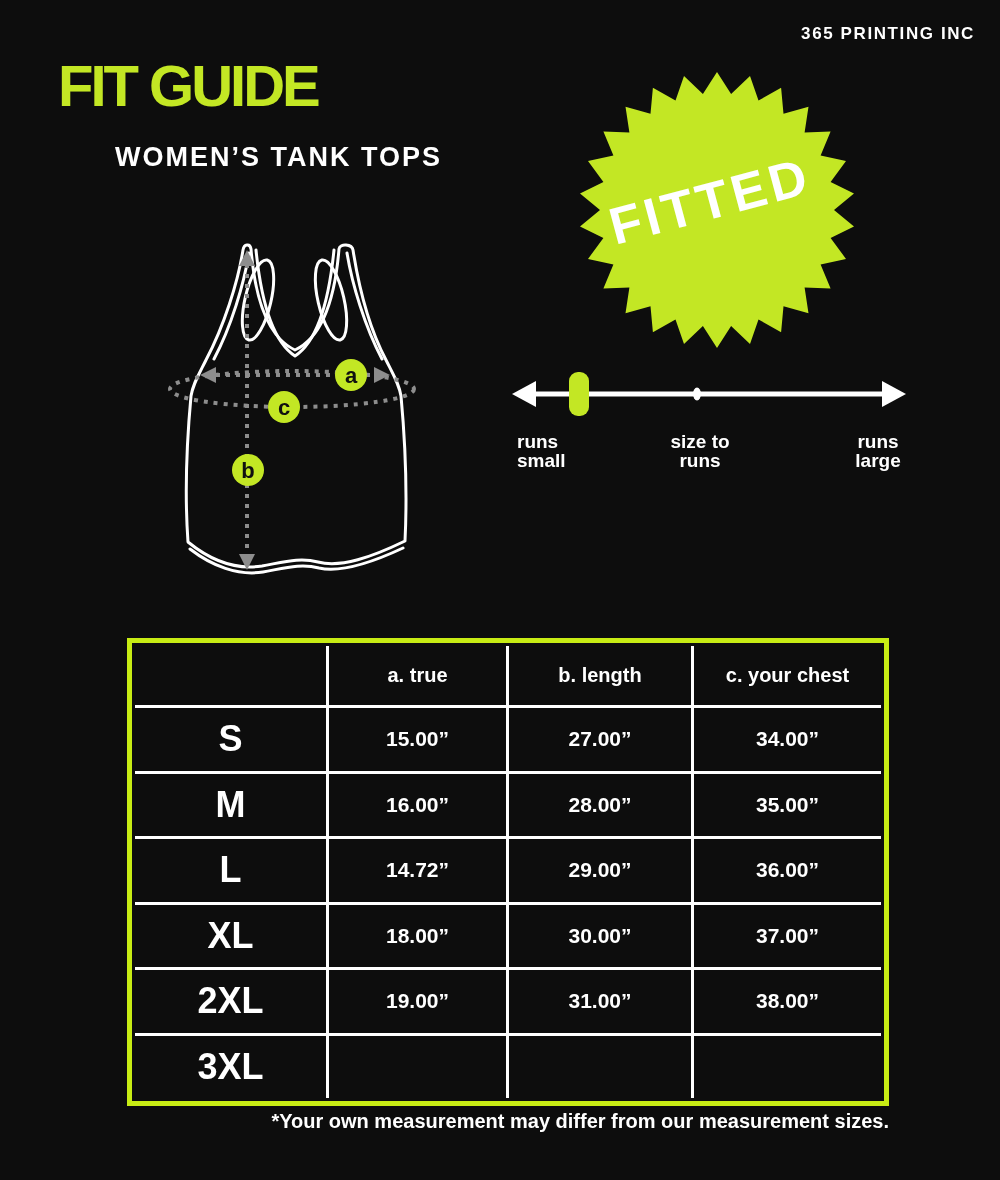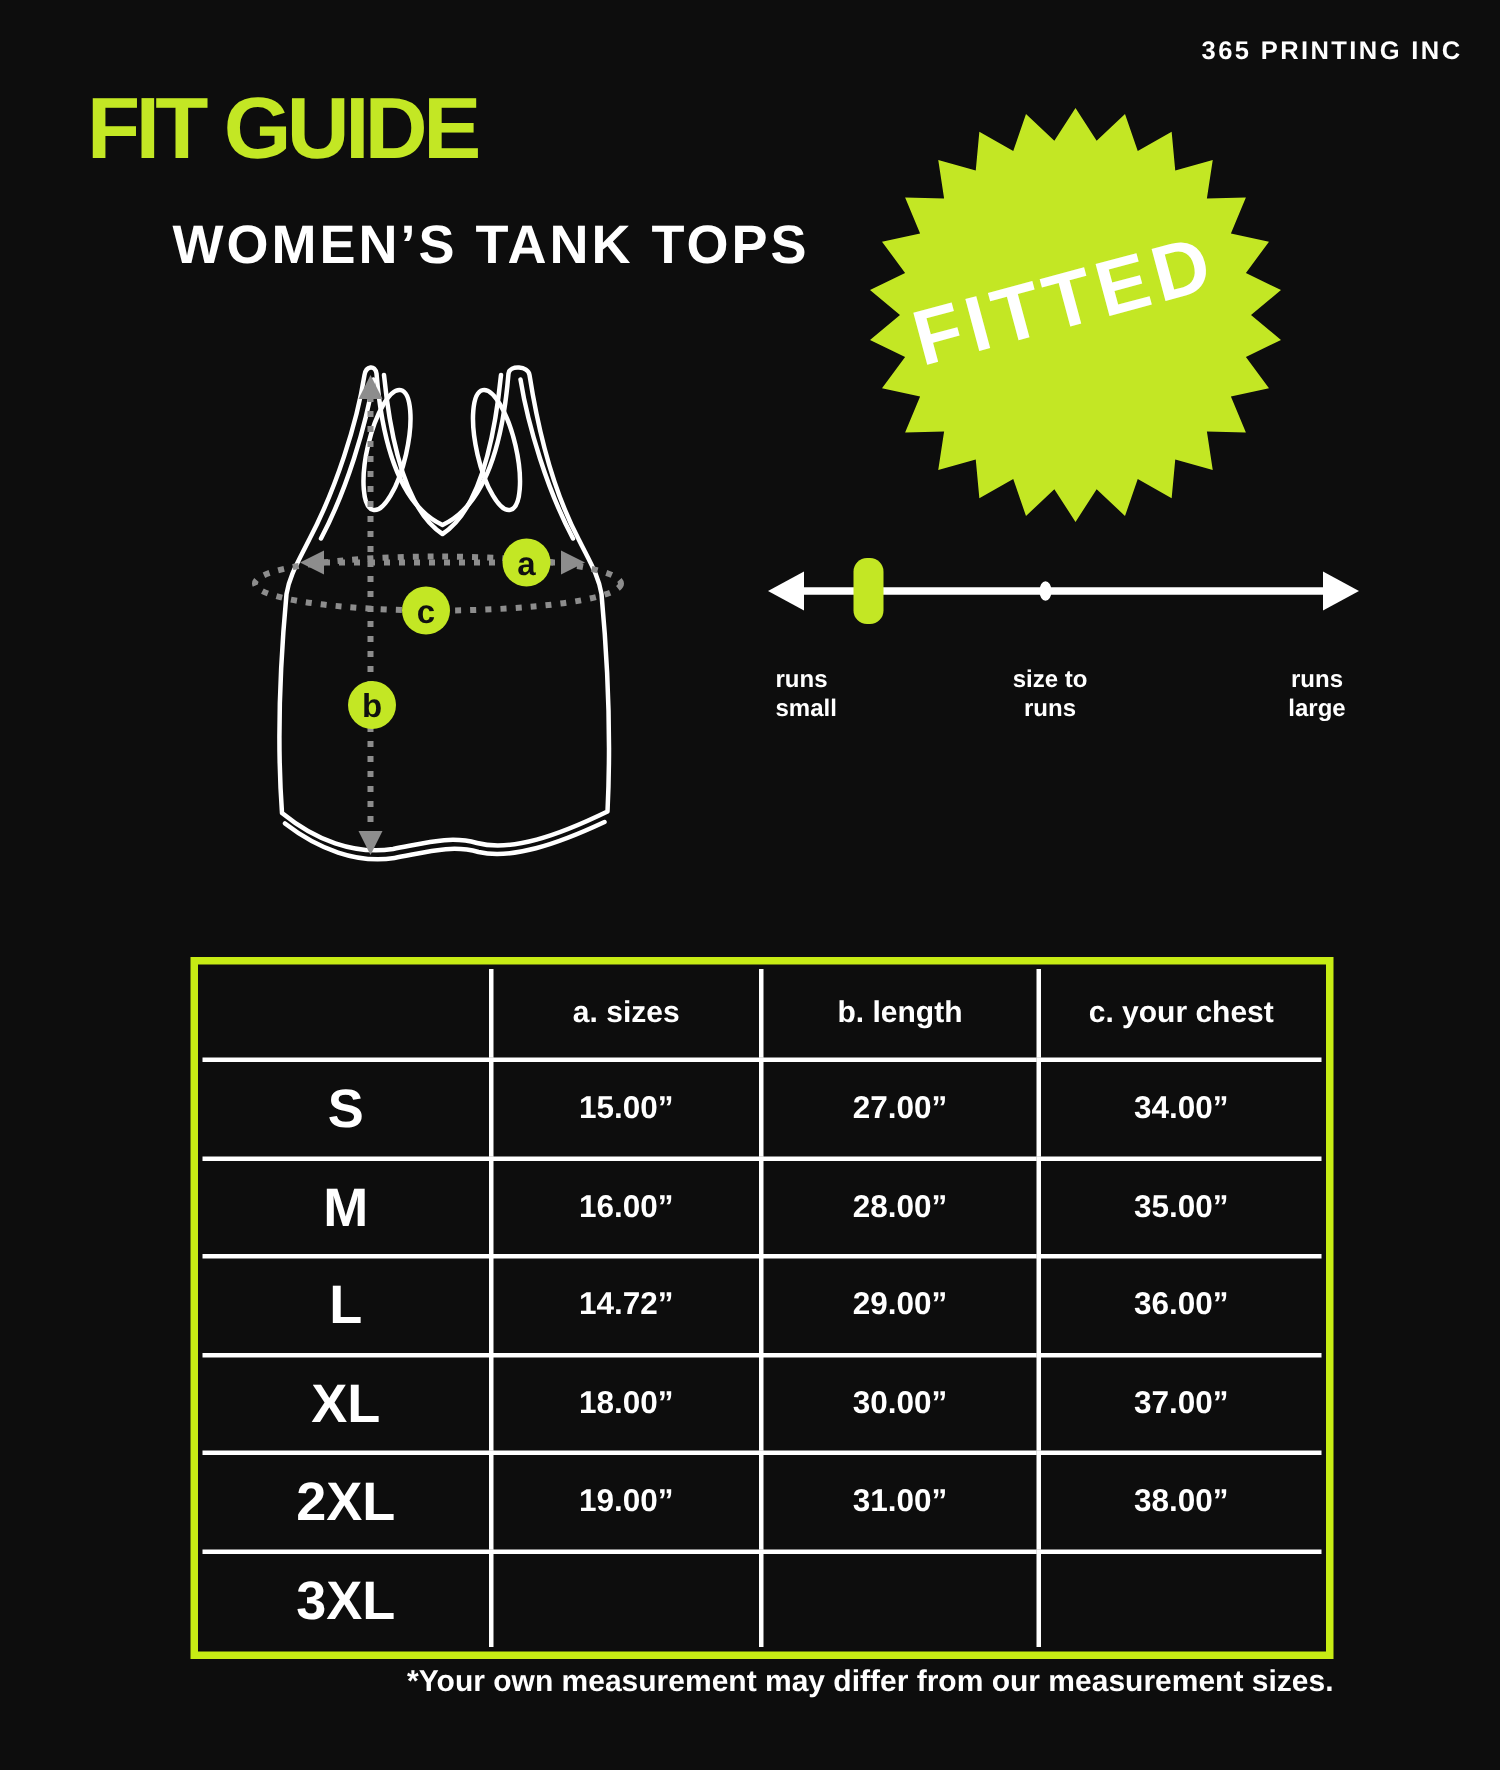--- a/index.html
+++ b/index.html
@@ -14,31 +14,31 @@
   body{font-family:"Liberation Sans", sans-serif;}
   .canvas{
     position:relative;width:1000px;height:1180px;overflow:hidden;
     background:var(--background,#0d0d0d);
     font-weight:bold;color:var(--text,#fff);
   }
   
   .brand{position:absolute;top:24px;right:25px;font-size:17px;letter-spacing:1.6px;margin-left:12px;}
   
   .title{position:absolute;left:58px;top:52px;font-size:58px;letter-spacing:-3px;color:var(--accent,#c3e724);}
-  .subtitle{position:absolute;left:115px;top:142px;font-size:36px;letter-spacing:2px;}
+  .subtitle{position:absolute;left:115px;top:142px;font-size:27px;letter-spacing:2px;}
   
   .badge-svg{position:absolute;left:577px;top:70px;width:280px;height:280px;}
   .badge-label-wrap{position:absolute;left:577px;top:70px;width:280px;height:280px;
     display:flex;align-items:center;justify-content:center;pointer-events:none;}
   .badge-label{display:inline-block;transform:translate(-7px,-9px) rotate(-15deg);
     font-size:52px;letter-spacing:4px;color:#fff;}
   
   .diagram-svg{position:absolute;left:120px;top:230px;width:340px;height:352px;}
   .scale-svg{position:absolute;left:500px;top:365px;width:420px;height:56px;}
-  .scale-label{position:absolute;top:444px;font-size:16px;line-height:19px;}
+  .scale-label{position:absolute;top:432px;font-size:19px;line-height:19px;}
   .scale-label.left{left:517px;text-align:left;}
   .scale-label.center{left:640px;width:120px;text-align:center;}
   .scale-label.right{left:818px;width:120px;text-align:center;}
   .scale-label span{display:block;}
   
   .size-table-wrap{position:absolute;left:127px;top:638px;width:762px;height:468px;
     border:5px solid var(--table-border,#c7ec14);padding:3px;}
   .size-table{display:grid;width:100%;height:100%;
     grid-template-columns:191px 180px 185px 1fr;
     grid-template-rows:59px repeat(6,1fr);}
@@ -134,21 +134,21 @@
     <span>runs</span>
   </div>
   <div class="scale-label right">
     <span>runs</span>
     <span>large</span>
   </div>
 
   <div class="size-table-wrap">
     <div class="size-table">
       <div class="cell head c0 r0"></div>
-      <div class="cell head c1 r0">a. sizes</div>
+      <div class="cell head c1 r0">a. true</div>
       <div class="cell head c2 r0">b. length</div>
       <div class="cell head c3 r0">c. your chest</div>
 
       <div class="cell size c0">S</div>
       <div class="cell val c1">15.00”</div>
       <div class="cell val c2">27.00”</div>
       <div class="cell val c3">34.00”</div>
 
       <div class="cell size c0">M</div>
       <div class="cell val c1">16.00”</div>

